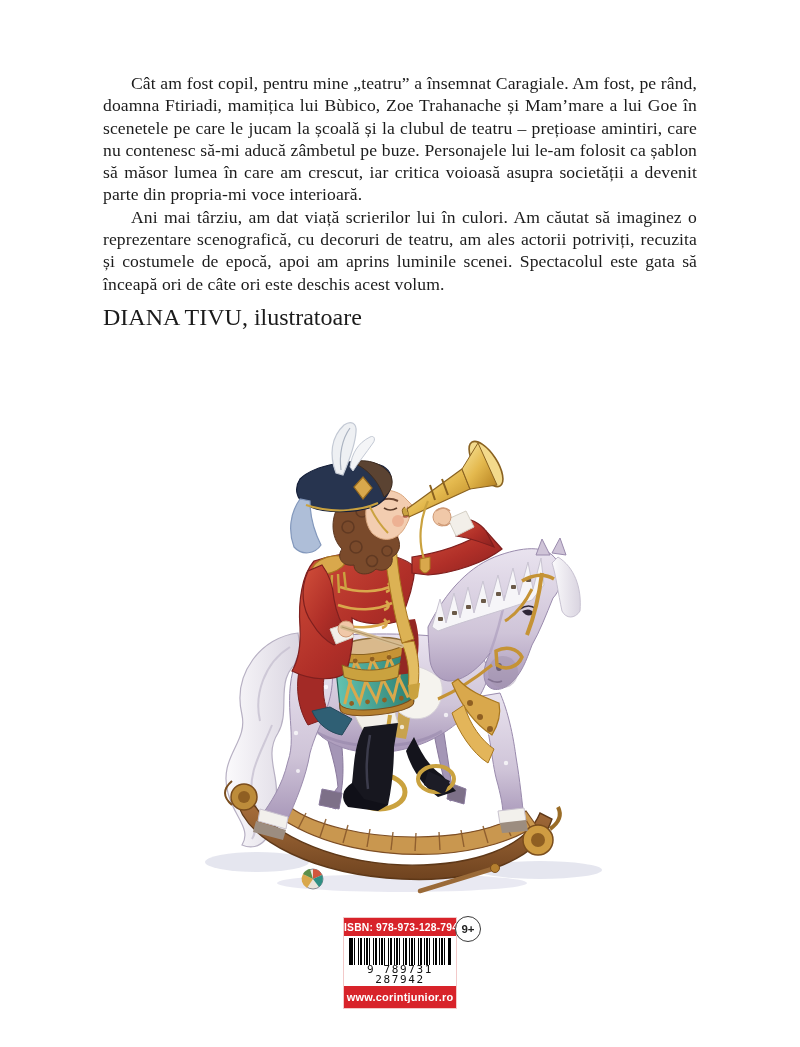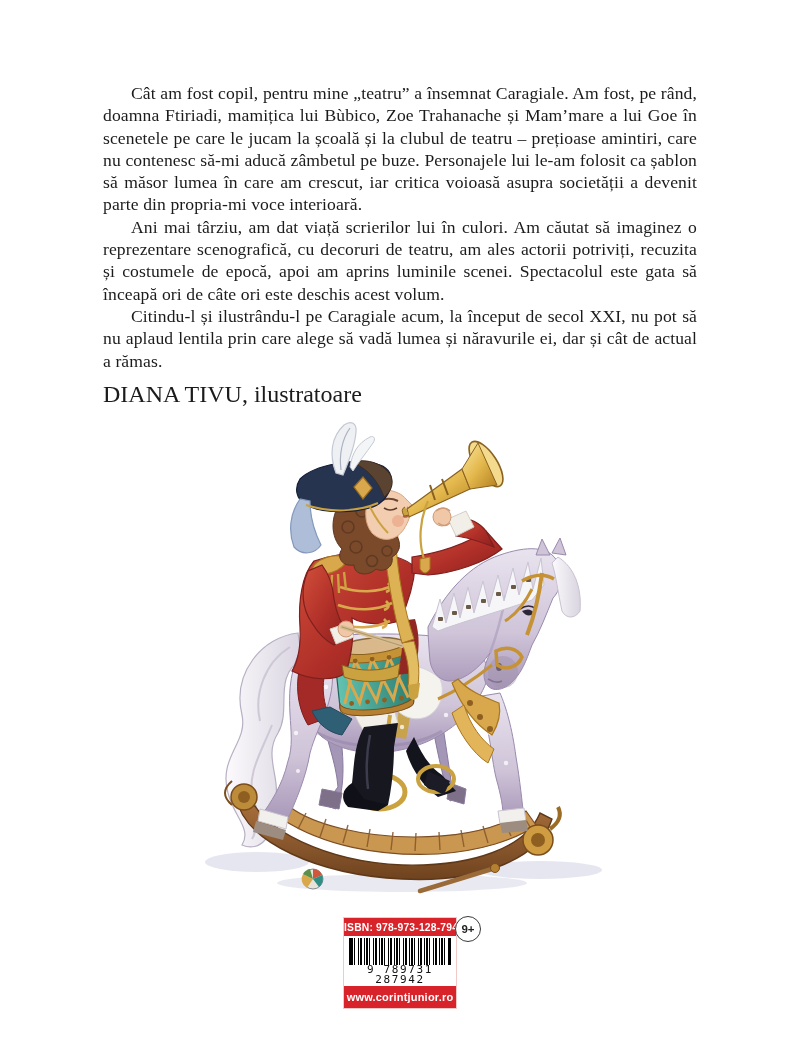--- a/index.html
+++ b/index.html
@@ -6,21 +6,21 @@
   .page{
     position:relative;
     width:800px;height:1047px;
     background:#ffffff;
     font-family:"Liberation Serif", serif;
     overflow:hidden;
     margin:0 auto;
   }
   
   .text-block{
-    position:absolute;left:103px;right:103px;top:82px;
+    position:absolute;left:103px;right:103px;top:72px;
     color:#1b1b1b;
   }
   .text-block p{
     margin:0;
     font-size:17.6px;
     line-height:22.3px;
     text-align:justify;
     text-indent:28px;
     letter-spacing:.1px;
   }
@@ -93,21 +93,20 @@
   }
 </style>
 </head>
 <body>
 
 <div class="page">
 
   <div class="text-block">
     <p>Cât am fost copil, pentru mine „teatru” a însemnat Caragiale. Am fost, pe rând, doamna Ftiriadi, mamițica lui Bùbico, Zoe Trahanache și Mam’mare a lui Goe în scenetele pe care le jucam la școală și la clubul de teatru – prețioase amintiri, care nu contenesc să-mi aducă zâmbetul pe buze. Personajele lui le-am folosit ca șablon să măsor lumea în care am crescut, iar critica voioasă asupra societății a devenit parte din propria-mi voce interioară.</p>
     <p>Ani mai târziu, am dat viață scrierilor lui în culori. Am căutat să imaginez o reprezentare scenografică, cu decoruri de teatru, am ales actorii potriviți, recuzita și costumele de epocă, apoi am aprins luminile scenei. Spectacolul este gata să înceapă ori de câte ori este deschis acest volum.</p>
-    <p>Citindu-l și ilustrându-l pe Caragiale acum, la început de secol XXI, nu pot să nu aplaud lentila prin care alege să vadă lumea și năravurile ei, dar și cât de actual a rămas.</p>
     <div class="byline">DIANA TIVU, ilustratoare</div>
   </div>
 
   <svg class="illustration" viewBox="0 0 400 485" role="img" aria-label="Boy trumpeter in a red hussar uniform with a navy shako and white plume, blowing a golden bugle and carrying a teal drum, riding a dapple-grey rocking horse with an upright white mane on a wooden rocker; a striped ball and a drumstick lie on the ground">
     <defs>
       <linearGradient id="gRed" x1="0" y1="0" x2="1" y2="1">
         <stop offset="0" stop-color="#d14f3a"></stop>
           <stop offset="0.55" stop-color="#b02f28"></stop>
           <stop offset="1" stop-color="#8a211f"></stop>
       </linearGradient>

